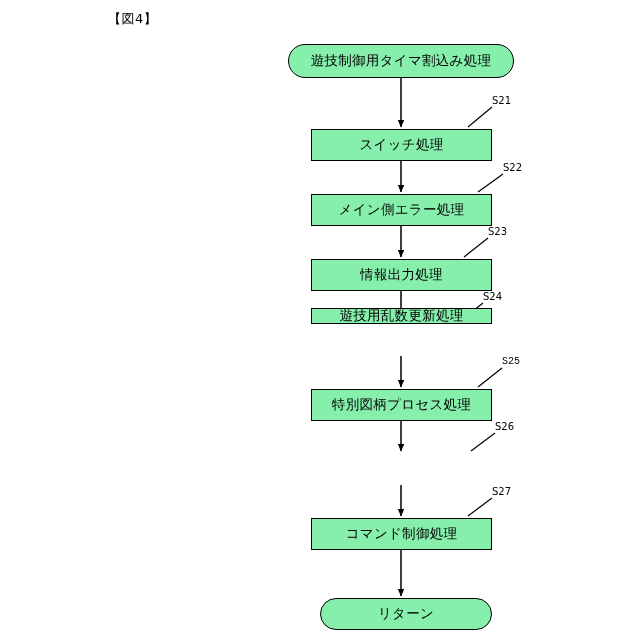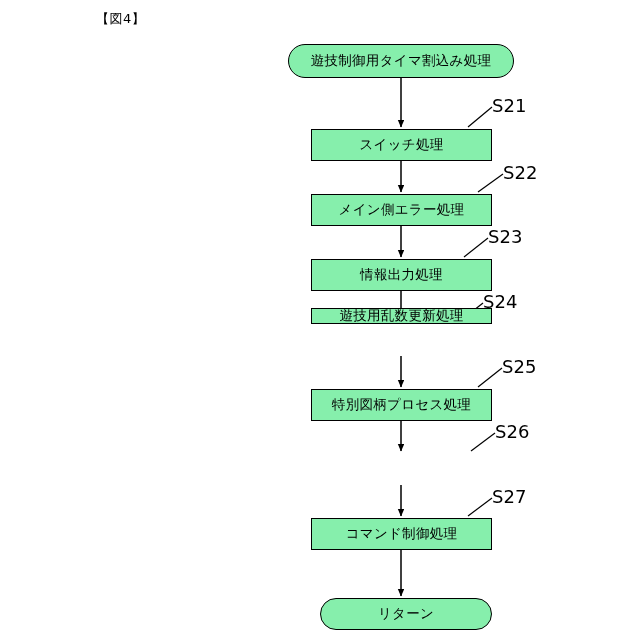--- a/index.html
+++ b/index.html
@@ -10,21 +10,21 @@
   body {
     width: 640px;
     height: 640px;
     position: relative;
     font-family: "DejaVu Sans", "Liberation Sans", sans-serif;
     color: #000000;
     overflow: hidden;
   }
   #figure-label {
     position: absolute;
-    left: 96px;
+    left: 108px;
     top: 10px;
     font-size: 13px;
     letter-spacing: 0.5px;
     white-space: nowrap;
   }
   .flow {
     position: absolute;
     left: 0;
     top: 0;
     width: 640px;
@@ -40,21 +40,21 @@
     justify-content: center;
     font-size: 13.5px;
     white-space: nowrap;
     letter-spacing: 0.3px;
   }
   .terminal {
     border-radius: 999px;
   }
   .step-label {
     position: absolute;
-    font-size: 18px;
+    font-size: 10px;
     font-family: "DejaVu Sans", "Liberation Sans", sans-serif;
     white-space: nowrap;
   }
   .conn {
     position: absolute;
     left: 0;
     top: 0;
     width: 640px;
     height: 640px;
     pointer-events: none;
@@ -124,17 +124,17 @@
   </div>
 
   <div class="node terminal" style="left:320px; top:598px; width:172px; height:32px;">
     <span>リターン</span>
   </div>
 
   <div class="step-label" style="left:492px; top:95px;">S21</div>
   <div class="step-label" style="left:503px; top:162px;">S22</div>
   <div class="step-label" style="left:488px; top:226px;">S23</div>
   <div class="step-label" style="left:483px; top:291px;">S24</div>
-  <div class="step-label" style="left:502px; top:356px;">S25</div>
+  <div class="step-label" style="left:502px; top:356px;font-family:Liberation Mono, monospace;">S25</div>
   <div class="step-label" style="left:495px; top:421px;">S26</div>
   <div class="step-label" style="left:492px; top:486px;">S27</div>
 
 </div>
 
 </body></html>

